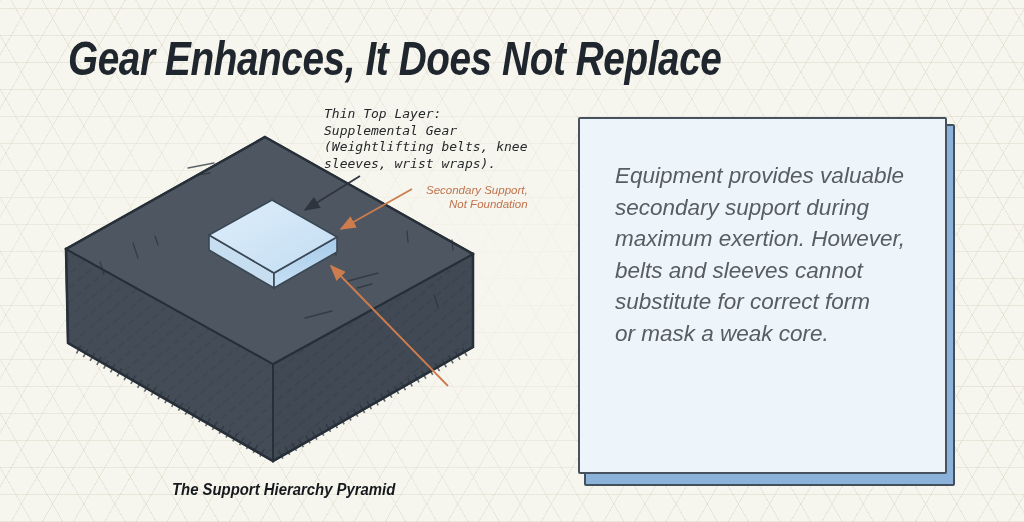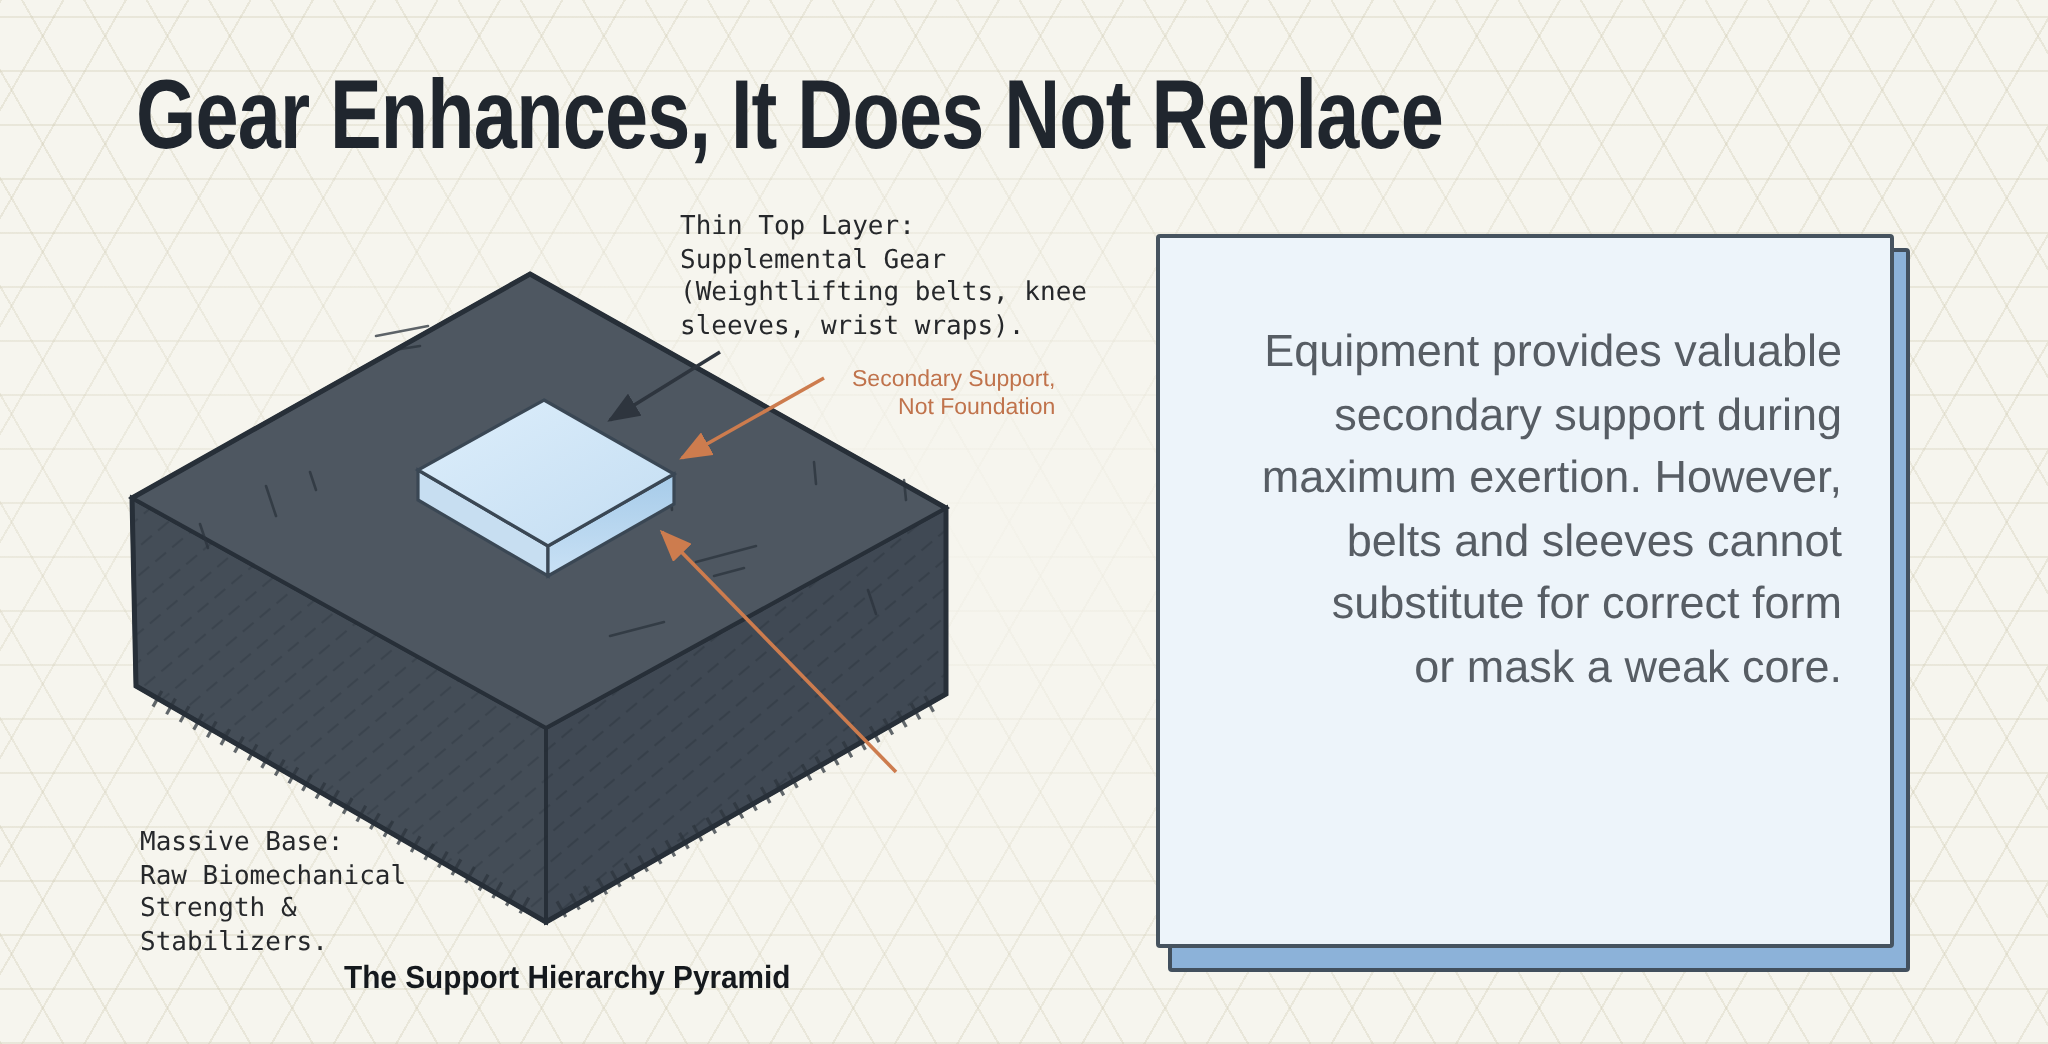--- a/index.html
+++ b/index.html
@@ -5,54 +5,54 @@
   html,body{margin:0;padding:0;background:#e8e6dd;}
   .stage{
     position:relative;width:1024px;height:522px;overflow:hidden;
     background-color:#f6f5ee;
     background-image:
       radial-gradient(ellipse 55% 52% at 44% 50%, rgba(246,245,238,.92), rgba(246,245,238,0)),
       repeating-linear-gradient(0deg,  rgba(205,200,175,.32) 0 1px, transparent 1px 27px),
       repeating-linear-gradient(60deg, rgba(205,200,175,.32) 0 1px, transparent 1px 27px),
       repeating-linear-gradient(120deg,rgba(205,200,175,.32) 0 1px, transparent 1px 27px);
     font-family:"Liberation Sans", sans-serif;
+    font-style:italic;
   }
   .title{
     position:absolute;left:68px;top:30px;margin:0;
     font-size:49px;font-weight:700;color:#20262e;letter-spacing:-0.5px;
     transform:scaleX(.79);transform-origin:0 50%;white-space:nowrap;
   }
   .prewrap{white-space:pre-line;}
   .mono-label{
     position:absolute;margin:0;
     font-family:"DejaVu Sans Mono", monospace;
     font-size:13px;line-height:16.5px;color:#26282b;
   }
-  .top-label{left:340px;top:106px;}
+  .top-label{left:324px;top:106px;}
   .base-label{left:70px;top:414px;}
   .orange-label{
     position:absolute;left:426px;top:184px;margin:0;
     font-size:11.5px;line-height:13.5px;color:#c0734c;text-align:right;
   }
   .caption{
     position:absolute;left:172px;top:481px;margin:0;
     font-size:16px;font-weight:700;color:#15191d;
     transform:scaleX(.93);transform-origin:0 50%;white-space:nowrap;
   }
   .panel-shadow{
     position:absolute;left:584px;top:124px;width:371px;height:362px;
     background:#8cb2d9;border:2px solid #42505e;border-radius:2px;
     box-sizing:border-box;
   }
   .panel{
     position:absolute;left:578px;top:117px;width:369px;height:357px;
     background:#edf4fa;border:2px solid #46535f;border-radius:2px;
     box-sizing:border-box;
     padding:41px 24px 0 35px;
-    text-align:right;
   }
   .panel p{
     margin:0;font-size:22.5px;line-height:31.5px;color:#575d64;
   }
   .panel p + p{margin-top:15px;}
   svg.illustration{position:absolute;left:0;top:0;}
 </style>
 </head>
 <body>
 
@@ -121,24 +121,20 @@
   </svg>
 
   <p class="mono-label top-label prewrap">Thin Top Layer:
 Supplemental Gear
 (Weightlifting belts, knee
 sleeves, wrist wraps).</p>
 
   <p class="orange-label prewrap">Secondary Support,
 Not Foundation</p>
 
-  <p class="mono-label base-label prewrap">Massive Base:
-Raw Biomechanical
-Strength &amp;
-Stabilizers.</p>
 
   <p class="caption">The Support Hierarchy Pyramid</p>
 
   <div class="panel-shadow"></div>
   <div class="panel">
     <p class="prewrap">Equipment provides valuable
 secondary support during
 maximum exertion. However,
 belts and sleeves cannot
 substitute for correct form

